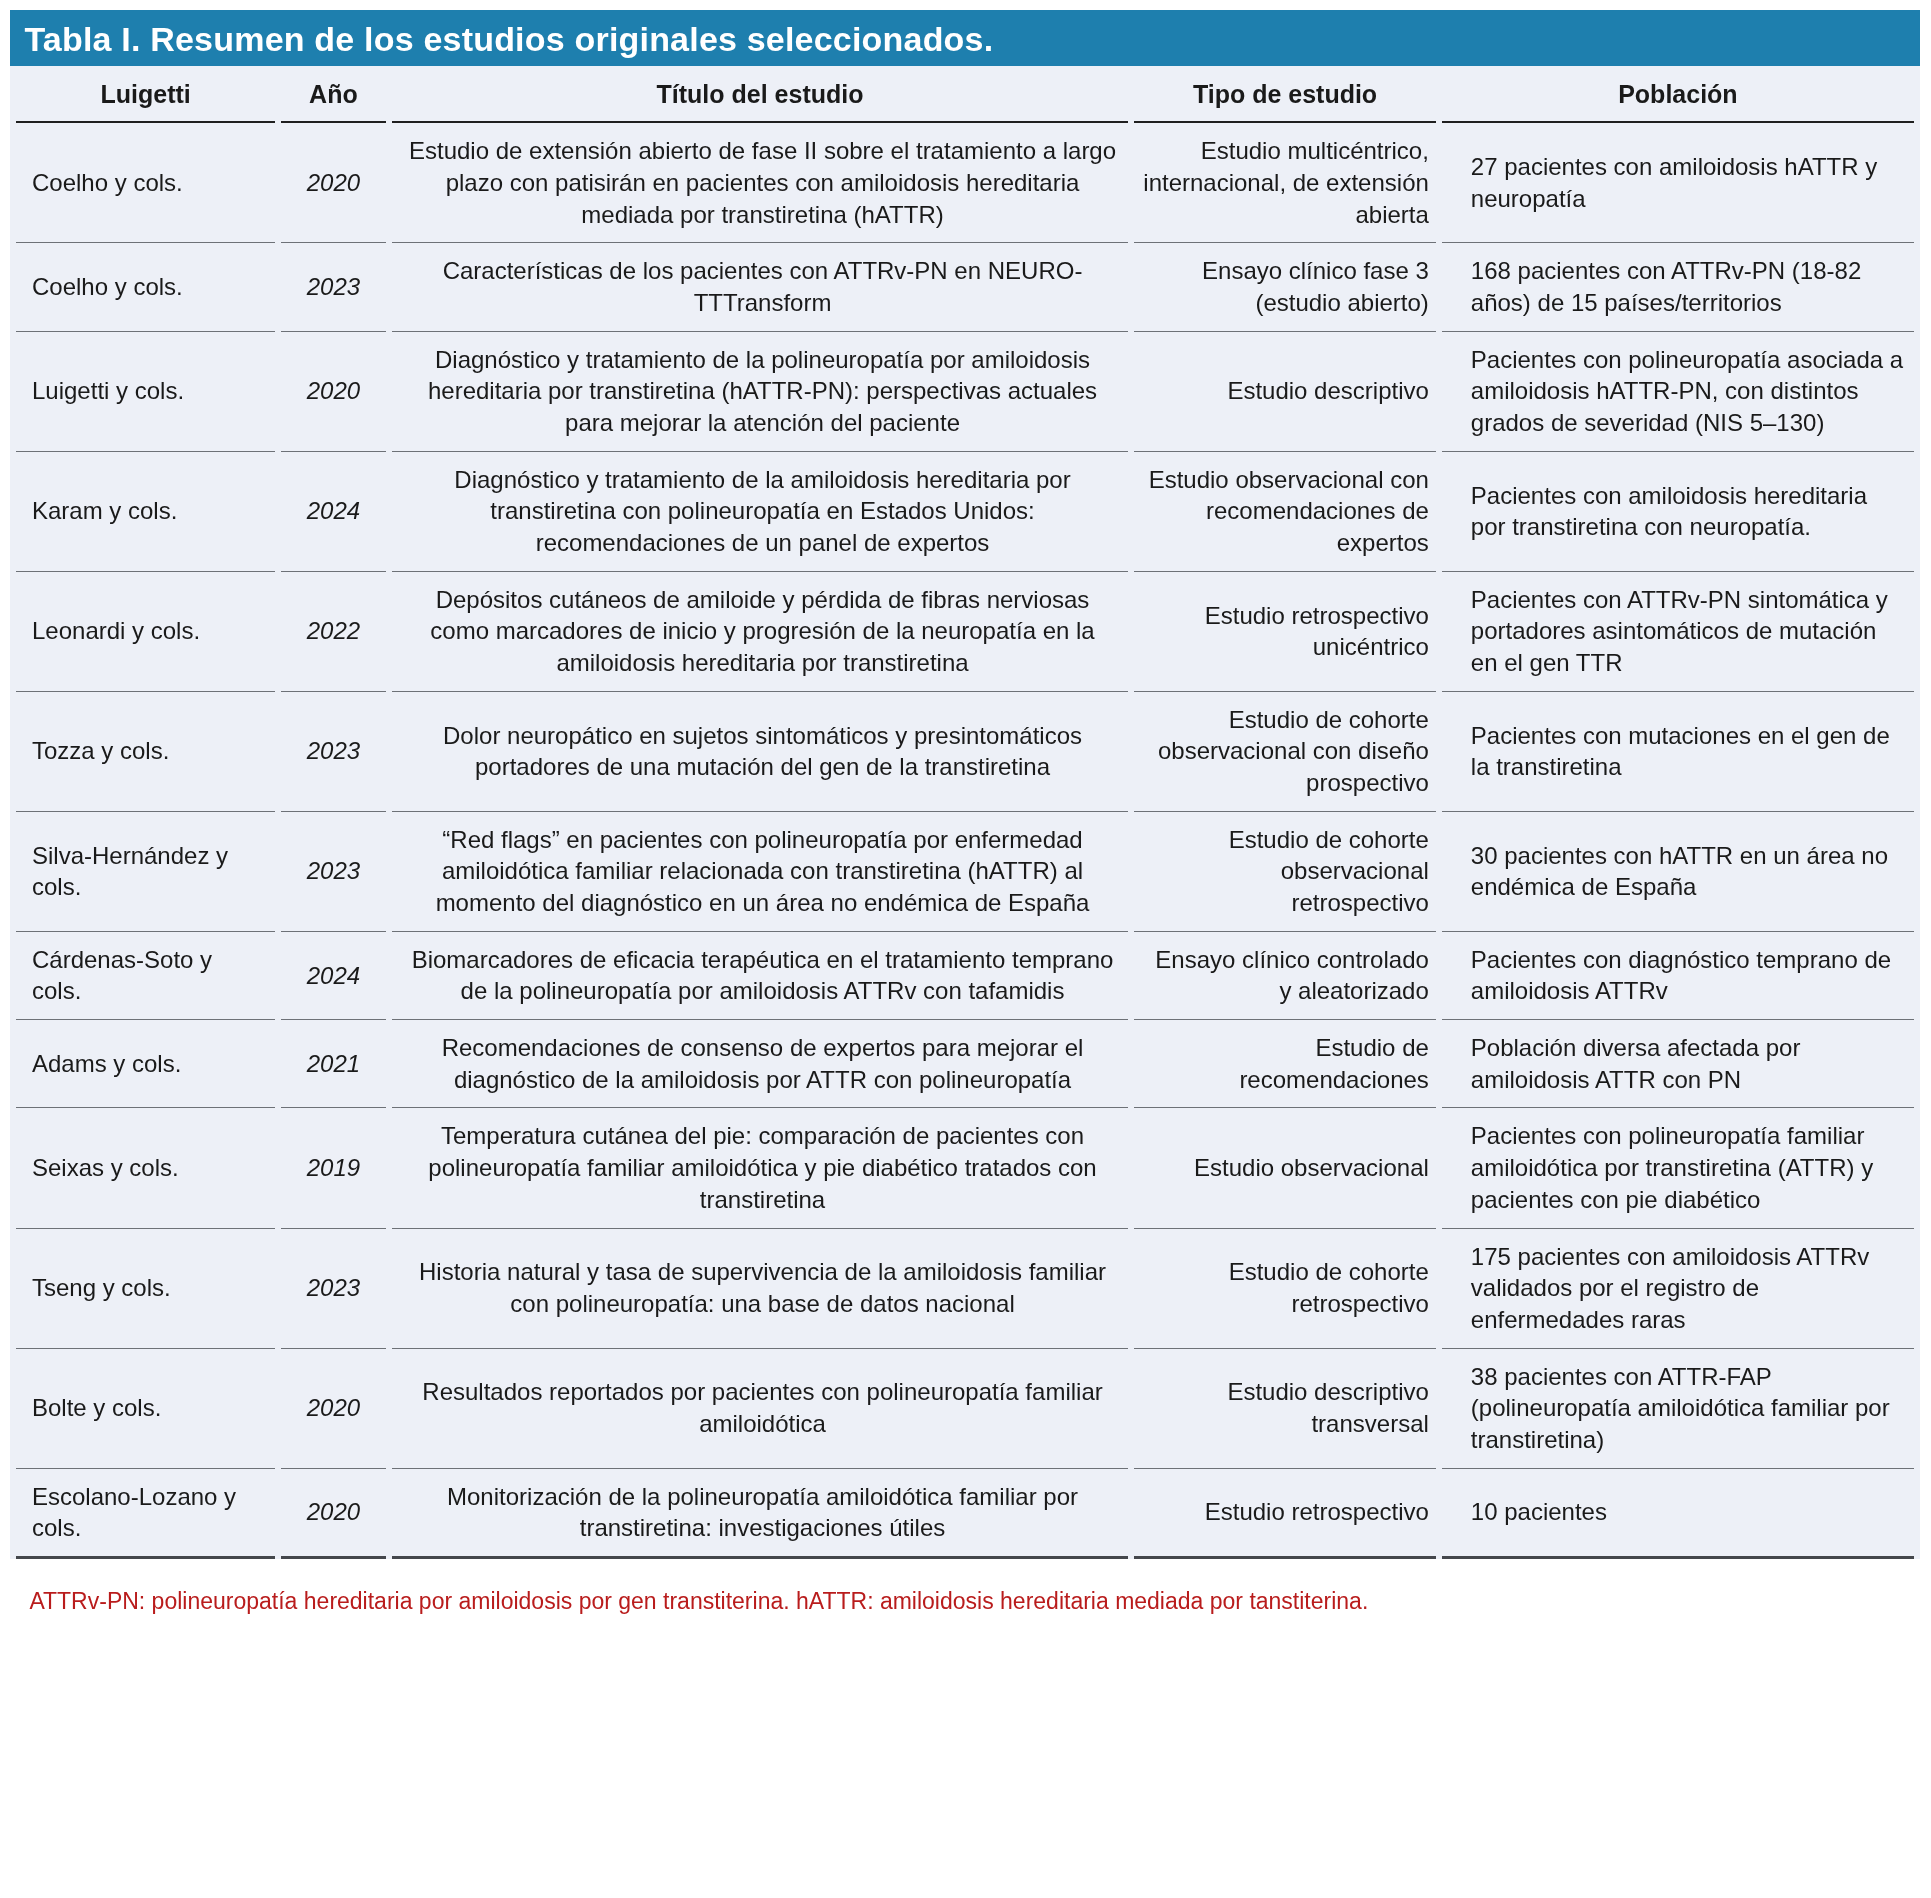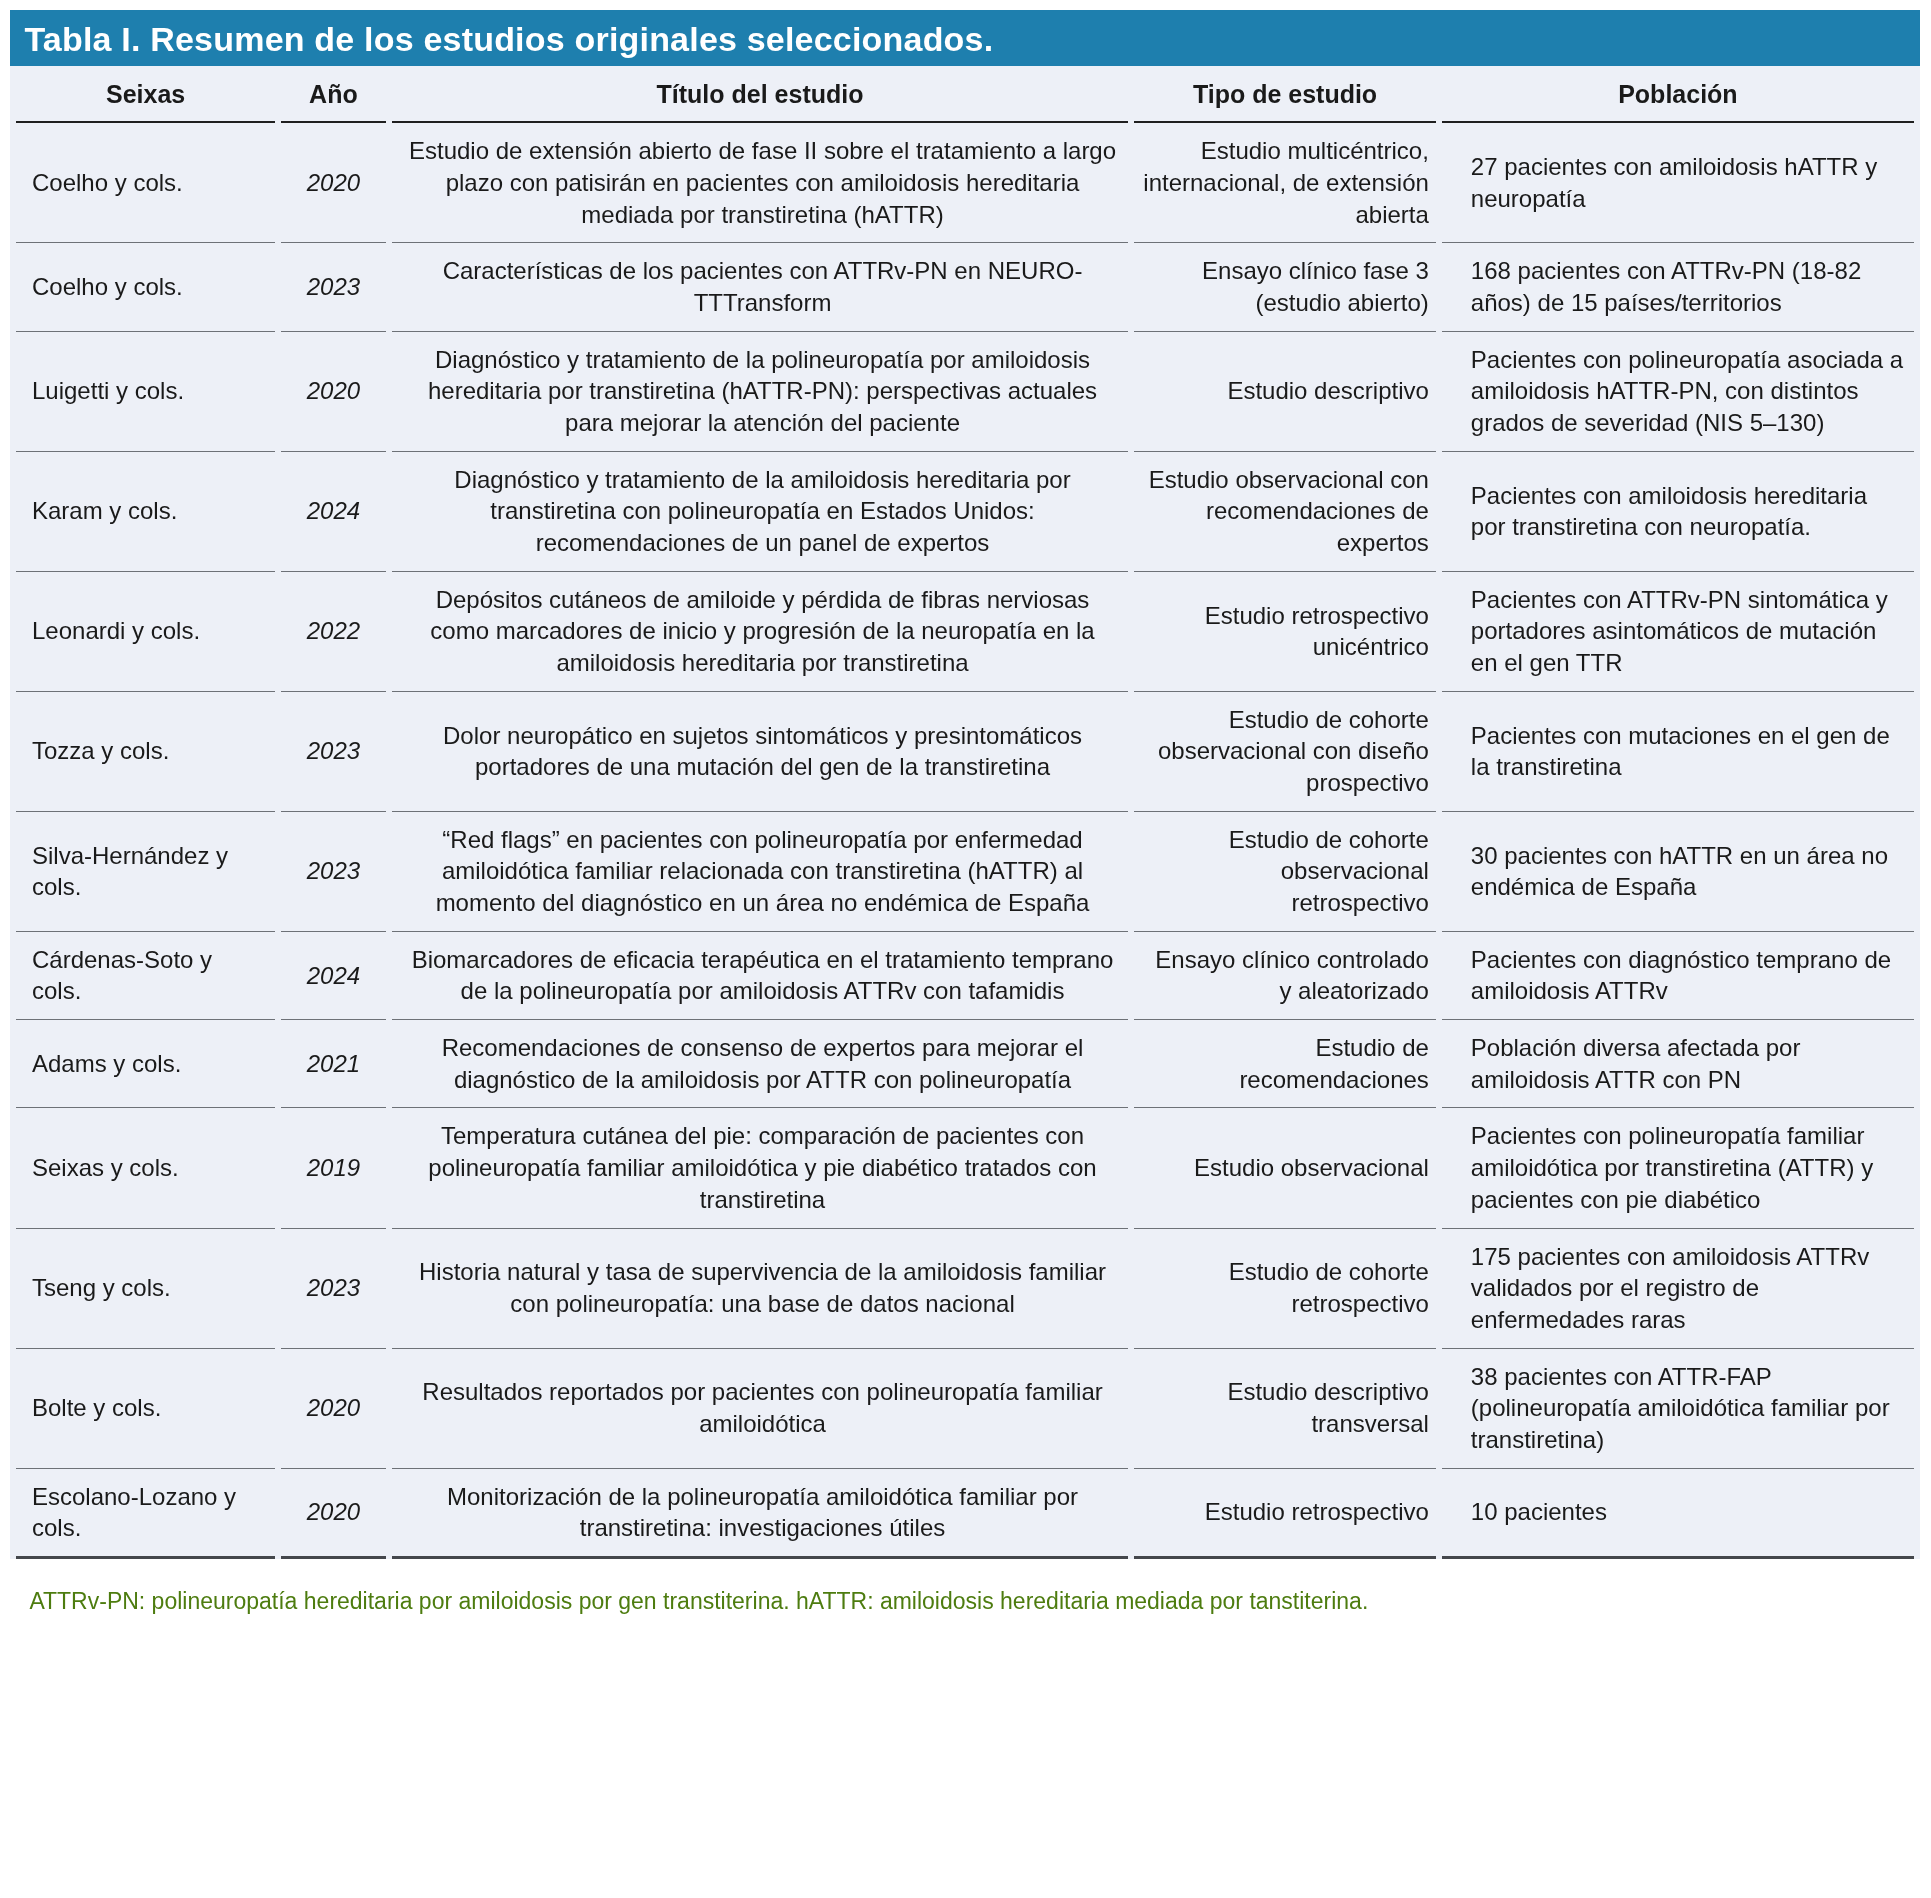--- a/index.html
+++ b/index.html
@@ -58,21 +58,21 @@
   tbody tr:last-child td{
     border-bottom:3.5px solid #44474c;
   }
   td.autores{ padding-left:15.6px; text-align:left;}
   td.ano{ text-align:center;font-style:italic; }
   td.titulo{ padding-left:12px; text-align:center;}
   td.tipo{ padding-left:7px; text-align:right;}
   td.poblacion{ padding-left:29px; text-align:left;}
   .footnote{
     font-size:23px;
-    color:#4d7c0f;
+    color:#b91c1c;
     padding:29px 8.6px 0 19px;
     background:#ffffff;
   }
 </style>
 </head>
 <body>
 
 <div class="page">
 
   <div class="title-bar">
@@ -83,21 +83,21 @@
     <table>
       <colgroup>
         <col class="c-autores">
         <col class="c-ano">
         <col class="c-titulo">
         <col class="c-tipo">
         <col class="c-poblacion">
       </colgroup>
       <thead>
         <tr>
-          <th>Seixas</th>
+          <th>Luigetti</th>
           <th>Año</th>
           <th>Título del estudio</th>
           <th>Tipo de estudio</th>
           <th>Población</th>
         </tr>
       </thead>
       <tbody>
           <tr>
     <td class="autores">Coelho y cols.</td>
     <td class="ano">2020</td>

